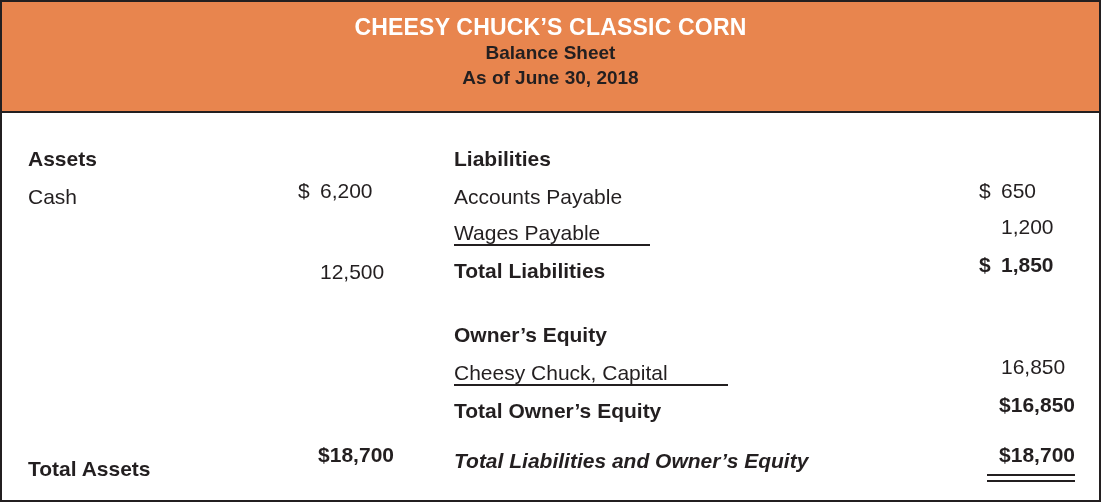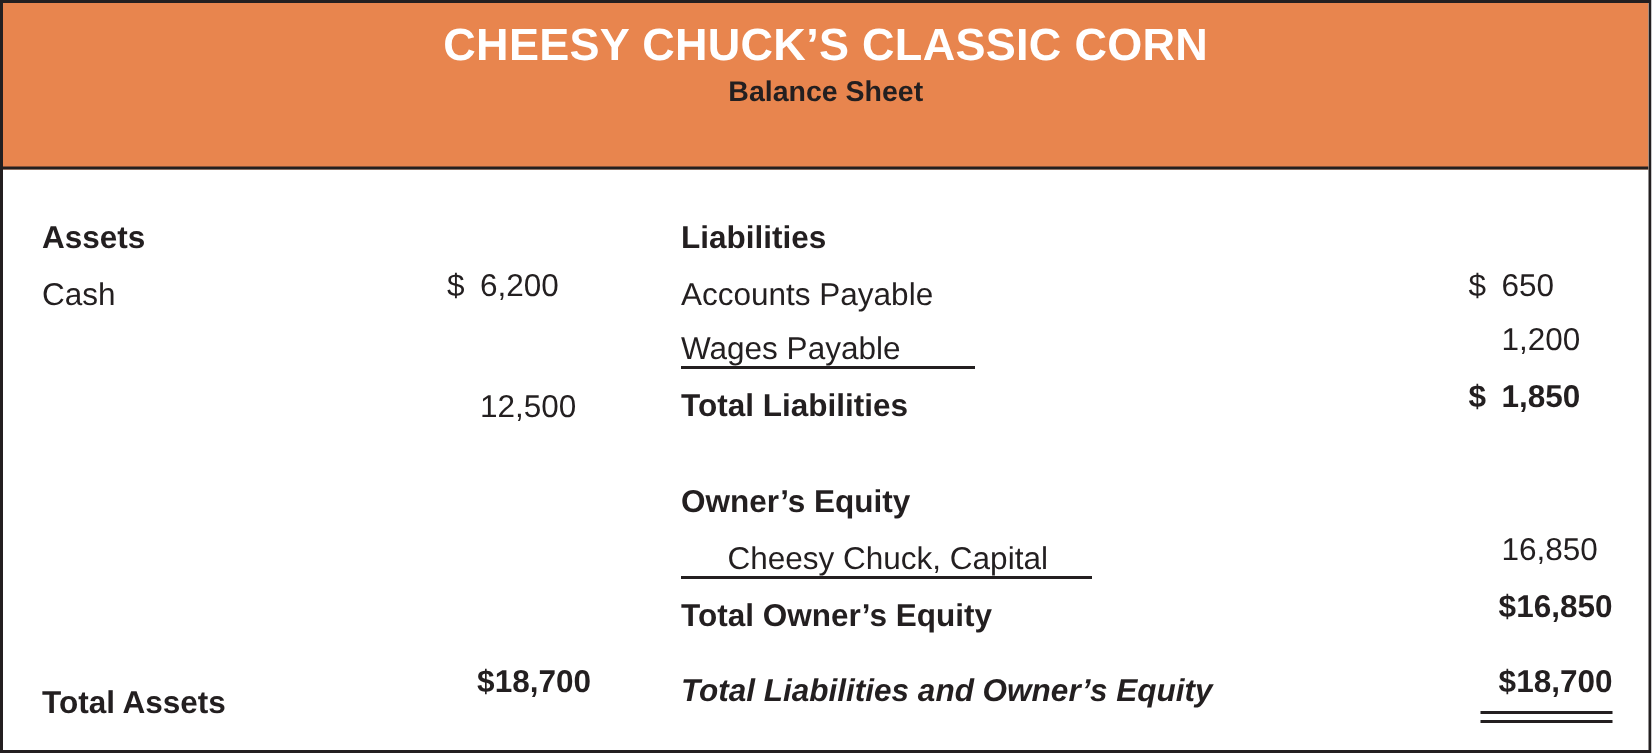--- a/index.html
+++ b/index.html
@@ -29,21 +29,21 @@
     height: 111px;
     background: #e8854e;
     border-bottom: 2px solid #231f20;
     display: flex;
     flex-direction: column;
     align-items: center;
     justify-content: flex-start;
     padding-top: 11px;
   }
   .header-company {
-    font-size: 30px;
+    font-size: 23px;
     font-weight: bold;
     color: #ffffff;
     letter-spacing: 0.2px;
     line-height: 1.22;
     white-space: nowrap;
   }
   .header-line {
     font-size: 19px;
     font-weight: bold;
     color: #231f20;
@@ -127,21 +127,21 @@
   .left-amt-1  { top: 66px;  }
   .left-amt-2  { top: 102px; margin-top: 45px; }
   .left-amt-t  { top: 330px; }
 
   
   .r-head-liab { top: 28px;  left: 12px; }
   .r-ap        { top: 66px;  left: 12px; }
   .r-wp        { top: 102px; left: 12px; }
   .r-totliab   { top: 140px; left: 12px; }
   .r-head-oe   { top: 204px; left: 12px; }
-  .r-cap       { top: 242px; left: 12px; margin-left: 31px; }
+  .r-cap       { top: 242px; left: 12px; }
   .r-totoe     { top: 280px; left: 12px; }
   .r-grand     { top: 330px; left: 12px; font-style: italic; }
 
   .right-amt   { left: 470px; width: 163px; }
   .right-amt-1 { top: 66px;  }
   .right-amt-2 { top: 102px; }
   .right-amt-3 { top: 140px; }
   .right-amt-4 { top: 242px; }
   .right-amt-5 { top: 280px; }
   .right-amt-6 { top: 330px; }
@@ -152,20 +152,21 @@
   .rule-grand   { top: 361px; left: 545px; width: 88px; }
 </style>
 </head>
 <body>
 
 <div class="sheet">
 
   <div class="header">
     <div class="header-company">CHEESY CHUCK’S CLASSIC CORN</div>
     <div class="header-line">Balance Sheet</div>
+    <div class="header-line">As of June 30, 2018</div>
   </div>
 
   <div class="body">
 
     <div class="col col-left">
 
       <div class="row left-r1">
         <span class="label">Cash</span>
       </div>
 

